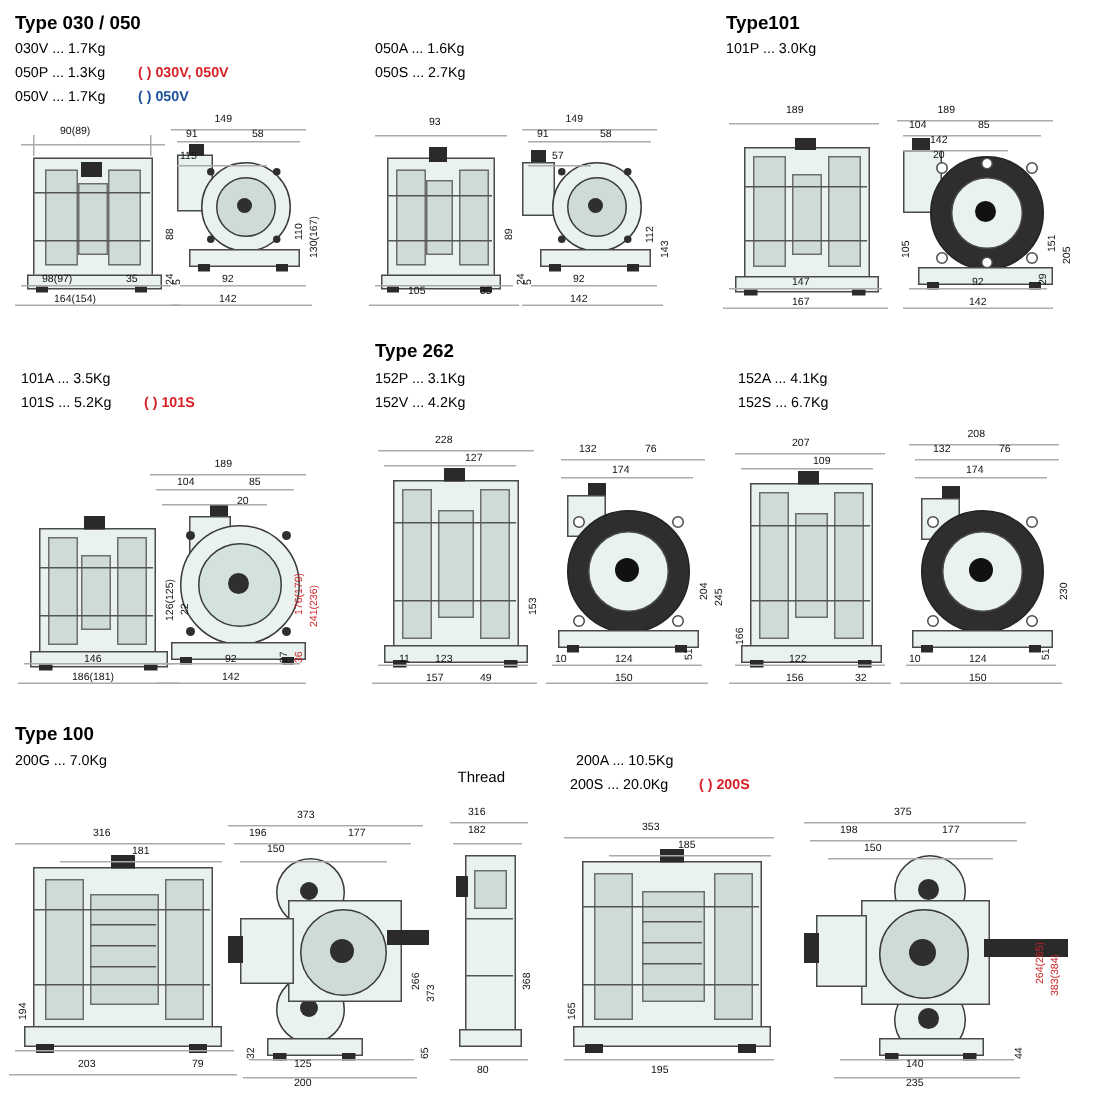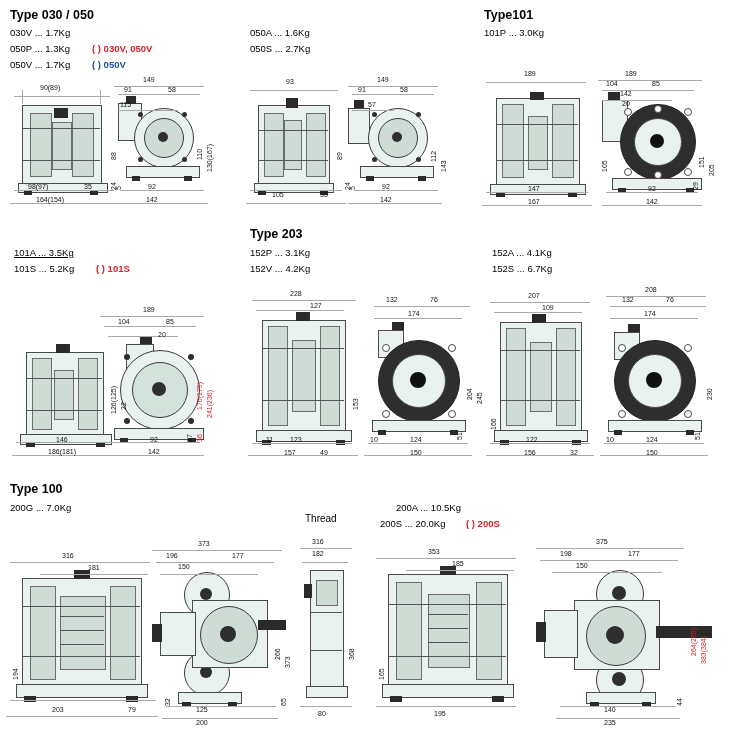--- a/index.html
+++ b/index.html
@@ -42,35 +42,35 @@
 <div class="abs spec" style="left:10px;top:59px;">050V ... 1.7Kg</div>
 <div class="abs spec red" style="left:92px;top:43px;">( ) 030V, 050V</div>
 <div class="abs spec blue" style="left:92px;top:59px;">( ) 050V</div>
 
 <div class="abs spec" style="left:250px;top:27px;">050A ... 1.6Kg</div>
 <div class="abs spec" style="left:250px;top:43px;">050S ... 2.7Kg</div>
 
 <div class="abs hdr" style="left:484px;top:8px;">Type101</div>
 <div class="abs spec" style="left:484px;top:27px;">101P ... 3.0Kg</div>
 
-<div class="abs spec" style="left:14px;top:247px;text-decoration:underline;">101A ... 3.5Kg</div>
+<div class="abs spec" style="left:14px;top:247px;">101A ... 3.5Kg</div>
 <div class="abs spec" style="left:14px;top:263px;">101S ... 5.2Kg</div>
 <div class="abs spec red" style="left:96px;top:263px;">( ) 101S</div>
 
-<div class="abs hdr" style="left:250px;top:227px;">Type 203</div>
+<div class="abs hdr" style="left:250px;top:227px;">Type 262</div>
 <div class="abs spec" style="left:250px;top:247px;">152P ... 3.1Kg</div>
 <div class="abs spec" style="left:250px;top:263px;">152V ... 4.2Kg</div>
 
 <div class="abs spec" style="left:492px;top:247px;">152A ... 4.1Kg</div>
 <div class="abs spec" style="left:492px;top:263px;">152S ... 6.7Kg</div>
 
 <div class="abs hdr" style="left:10px;top:482px;">Type 100</div>
 <div class="abs spec" style="left:10px;top:502px;">200G ... 7.0Kg</div>
 
-<div class="abs spec" style="left:396px;top:502px;">200A ... 10.5Kg</div>
+<div class="abs spec" style="left:384px;top:502px;">200A ... 10.5Kg</div>
 <div class="abs spec" style="left:380px;top:518px;">200S ... 20.0Kg</div>
 <div class="abs spec red" style="left:466px;top:518px;">( ) 200S</div>
 
 <div class="abs spec" style="left:305px;top:513px;font-size:10px;">Thread</div>
 
 <div class="rule" style="left:0px;top:218px;width:733px;background:#ffffff;"></div>
 
 <div class="grp" style="left:0;top:0;">
   <div class="body" style="left:22px;top:105px;width:78px;height:78px;"></div>
   <div class="lite" style="left:30px;top:113px;width:20px;height:62px;"></div>

